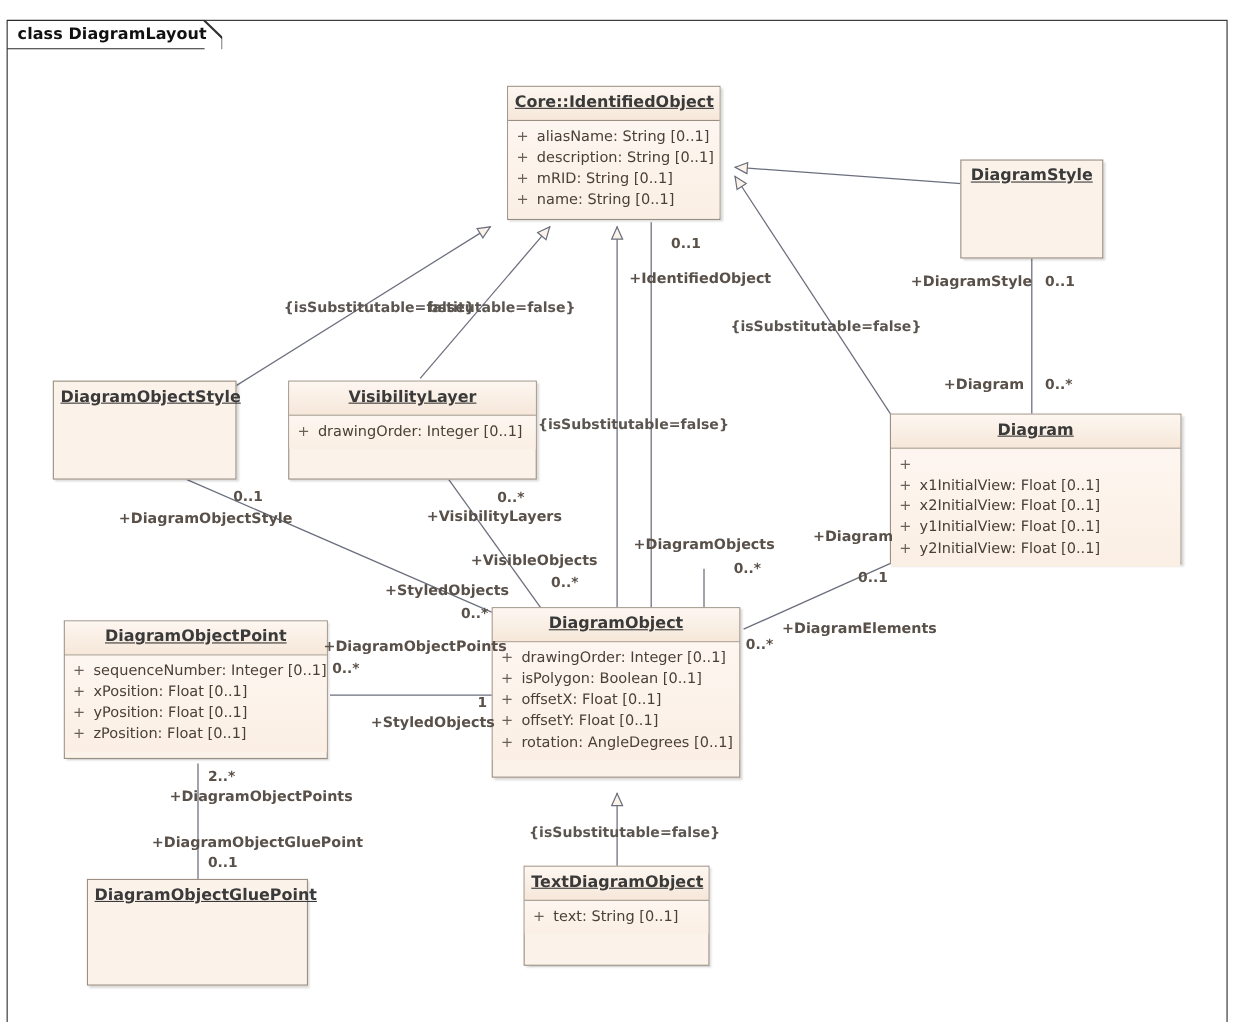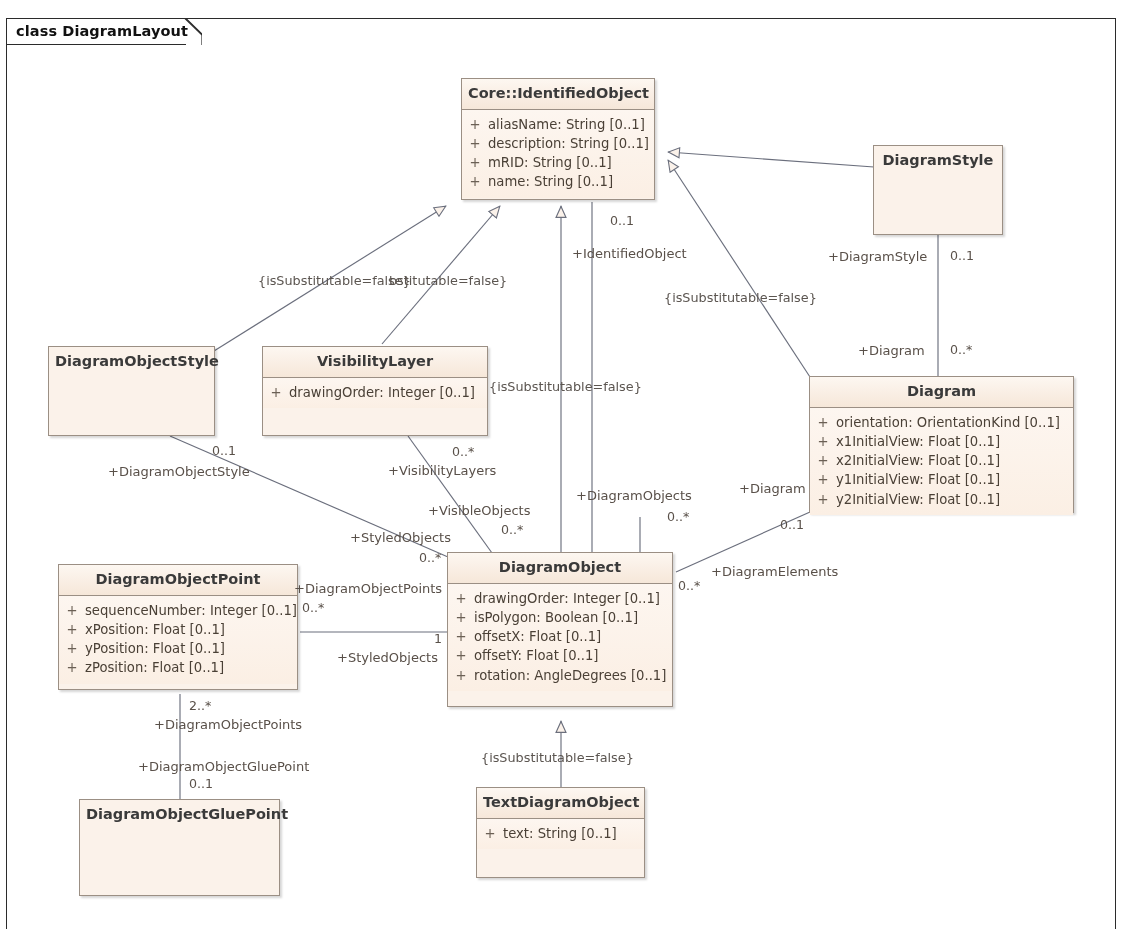--- a/index.html
+++ b/index.html
@@ -72,20 +72,21 @@
   .cls .hdr {
     box-sizing: border-box;
     text-align: center;
     font-weight: bold;
     font-size: 14.5px;
     color: #3a3a3a;
     background: linear-gradient(to bottom, #fdf7f1, #f6e7d9);
     border-bottom: 1px solid #9b8f84;
     padding: 6px 6px 7px 6px;
     line-height: 1.15;
+    text-decoration: underline;
   }
   .cls.noattrs .hdr {
     border-bottom: none;
     background: none;
   }
   .cls .body {
     padding: 5px 0 6px 0;
     background: linear-gradient(to bottom, #fdf6f0, #fbefe4);
   }
   .attr {
@@ -138,20 +139,21 @@
     line-height: 1.5;
   }
 
   
   .lbl {
     position: absolute;
     font-size: 13px;
     color: #595049;
     white-space: nowrap;
     line-height: 1;
+    font-weight: bold;
   }
   .lbl.mult { font-size: 12.6px; }
   .lbl.cons { font-size: 12.8px; color: #5b5550; }
 </style>
 </head>
 <body>
 
 <div id="canvas">
 
   <div class="frame"></div>
@@ -237,21 +239,20 @@
         <span class="sig">drawingOrder: Integer [0..1]</span>
       </div>
     </div>
   </div>
 
   <div class="cls" style="left:809px; top:364px; width:265px; height:137px;">
     <div class="hdr">Diagram</div>
     <div class="body">
       <div class="attr">
         <span class="vis">+</span>
-        <span class="sig">orientation: OrientationKind [0..1]</span>
       </div>
       <div class="attr">
         <span class="vis">+</span>
         <span class="sig">x1InitialView: Float [0..1]</span>
       </div>
       <div class="attr">
         <span class="vis">+</span>
         <span class="sig">x2InitialView: Float [0..1]</span>
       </div>
       <div class="attr">

